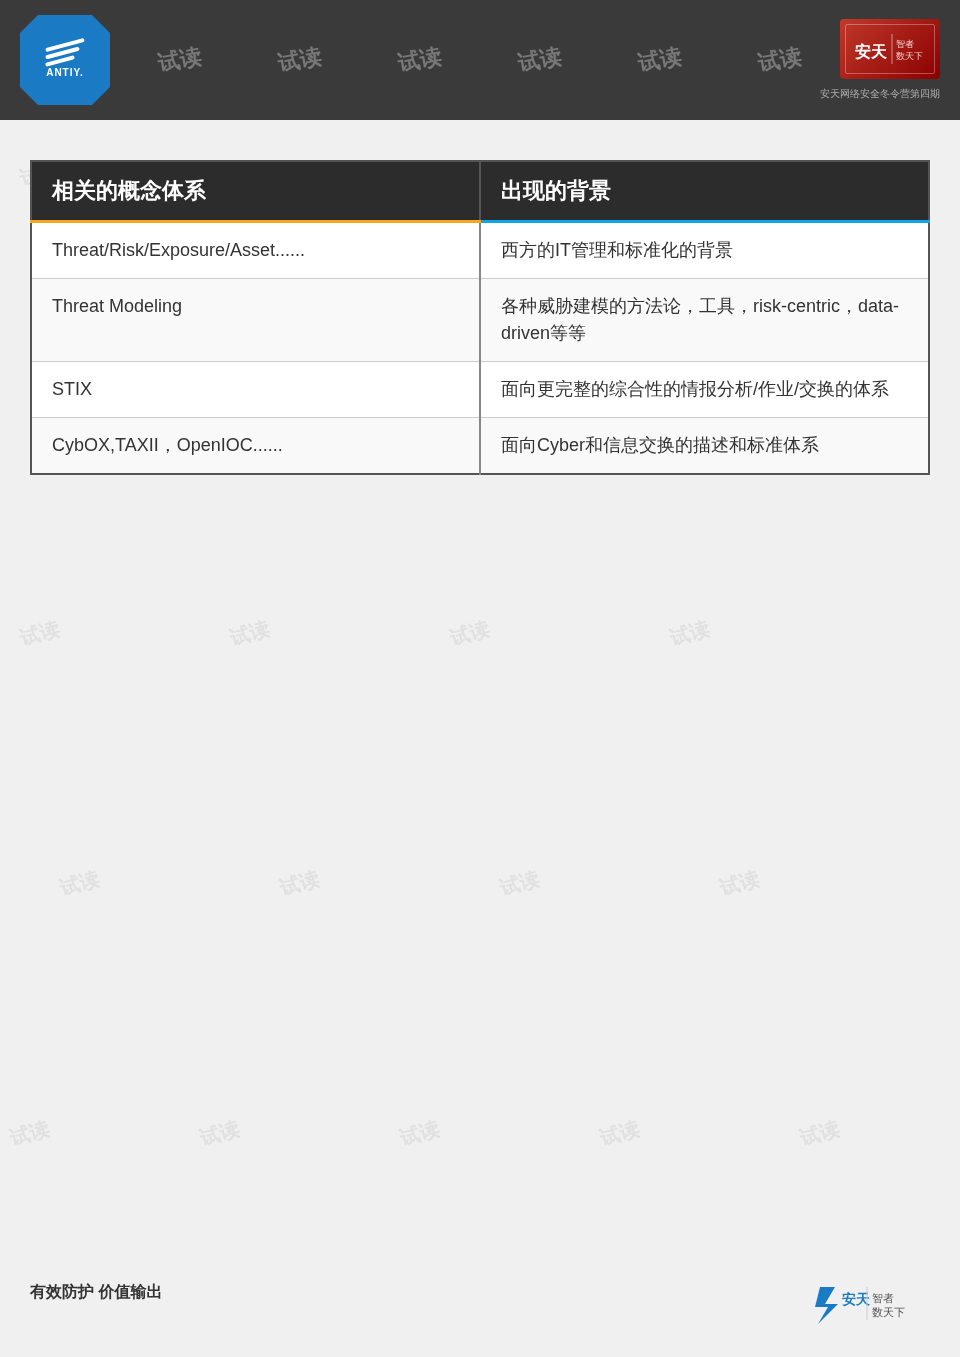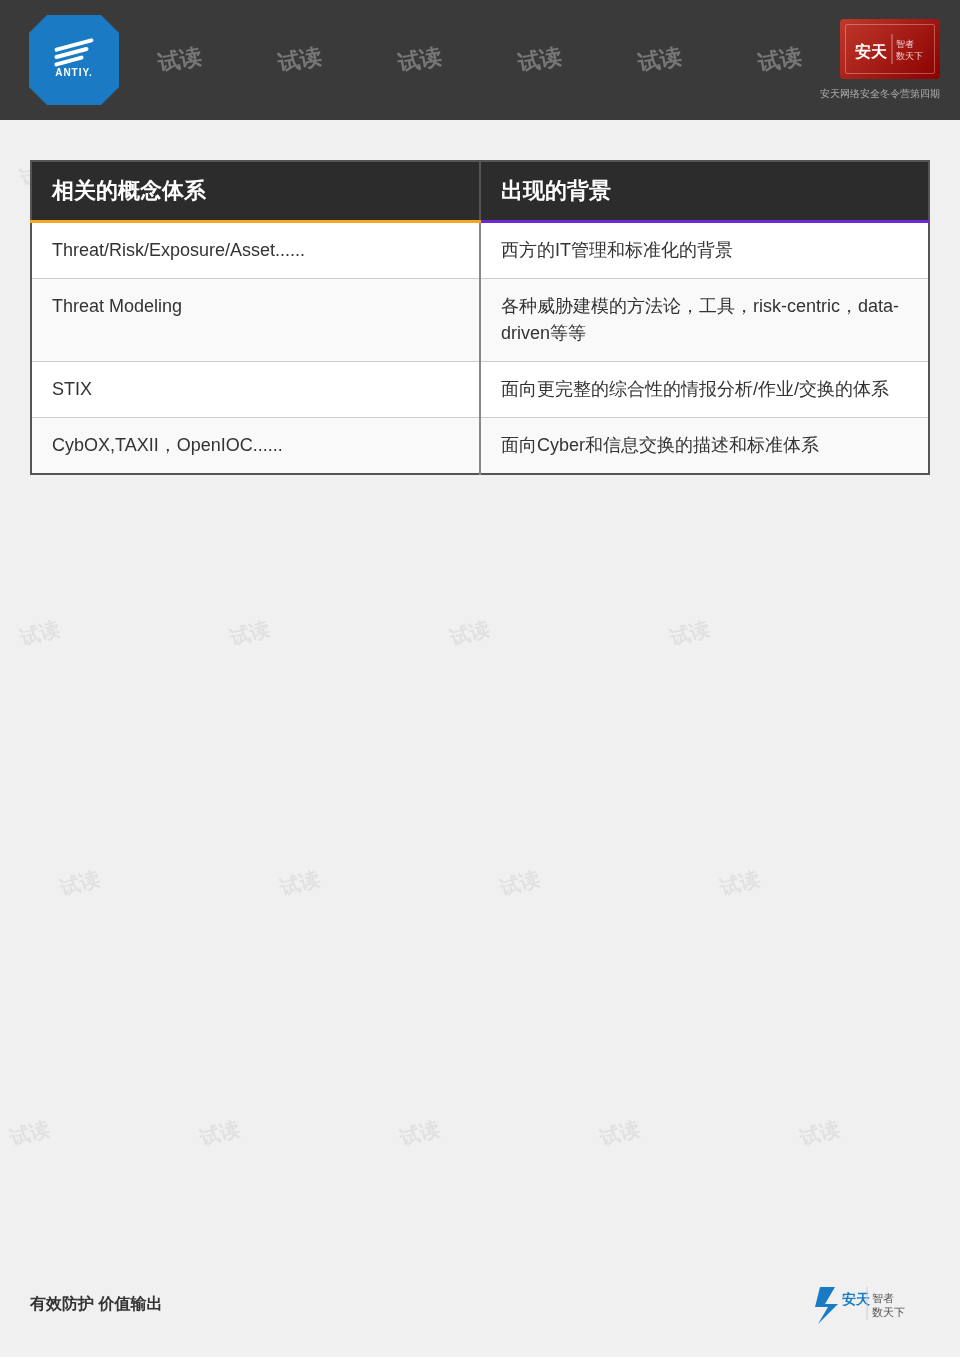--- a/index.html
+++ b/index.html
@@ -29,21 +29,20 @@
       width: 90px;
       height: 90px;
       background: #1a7bc4;
       clip-path: polygon(20% 0%, 80% 0%, 100% 20%, 100% 80%, 80% 100%, 20% 100%, 0% 80%, 0% 20%);
       display: flex;
       flex-direction: column;
       align-items: center;
       justify-content: center;
       position: relative;
       z-index: 2;
-      margin-left: 9px;
     }
 
     .logo-lines {
       display: flex;
       flex-direction: column;
       gap: 4px;
       margin-bottom: 4px;
     }
 
     .logo-line {
@@ -156,21 +155,21 @@
       font-weight: bold;
       border: 2px solid #555;
       width: 50%;
     }
 
     .concept-table th.left-header {
       border-bottom: 3px solid #f5a623;
     }
 
     .concept-table th.right-header {
-      border-bottom: 3px solid #6d28d9;
+      border-bottom: 3px solid #0ea5e9;
     }
 
     .concept-table td {
       padding: 14px 20px;
       vertical-align: top;
       font-size: 18px;
       border: 1px solid #ccc;
       width: 50%;
       line-height: 1.5;
     }
@@ -194,21 +193,20 @@
     }
 
     
     .footer {
       position: absolute;
       bottom: 30px;
       left: 0;
       right: 0;
       padding: 0 30px;
       display: flex;
-      align-items: center;
       justify-content: space-between;
       z-index: 2;
     }
 
     .footer-left {
       font-size: 16px;
       color: #333;
       font-weight: bold;
     }
 

